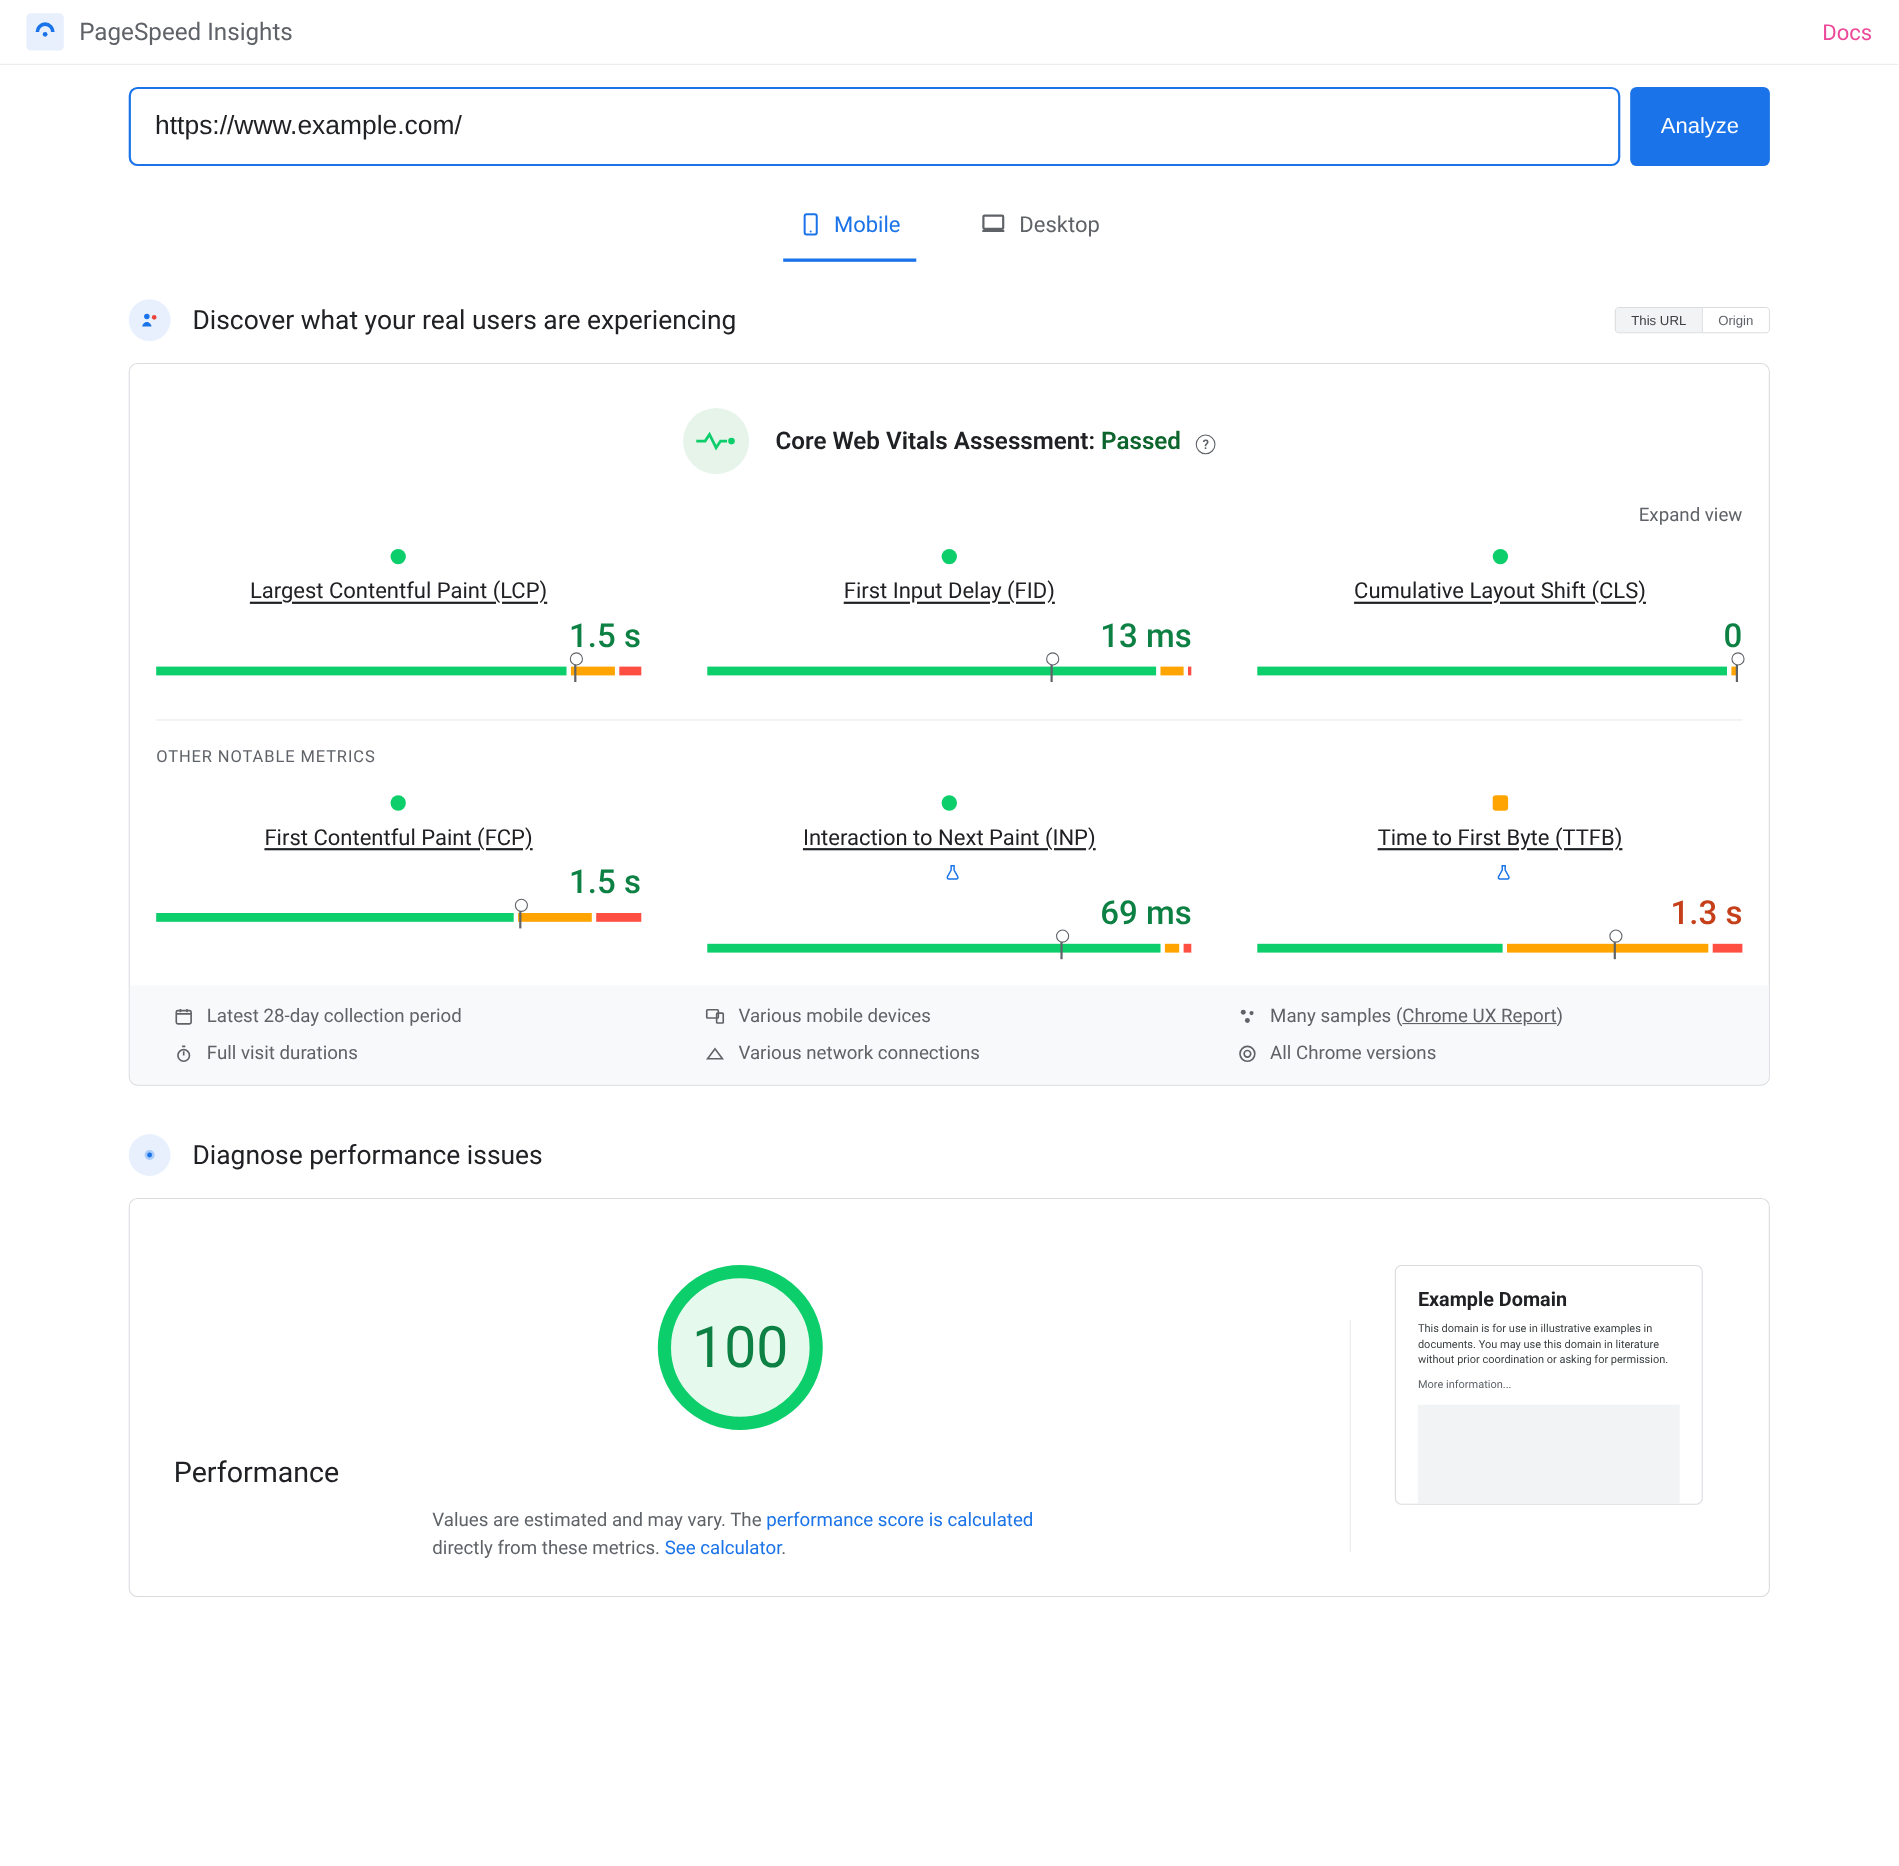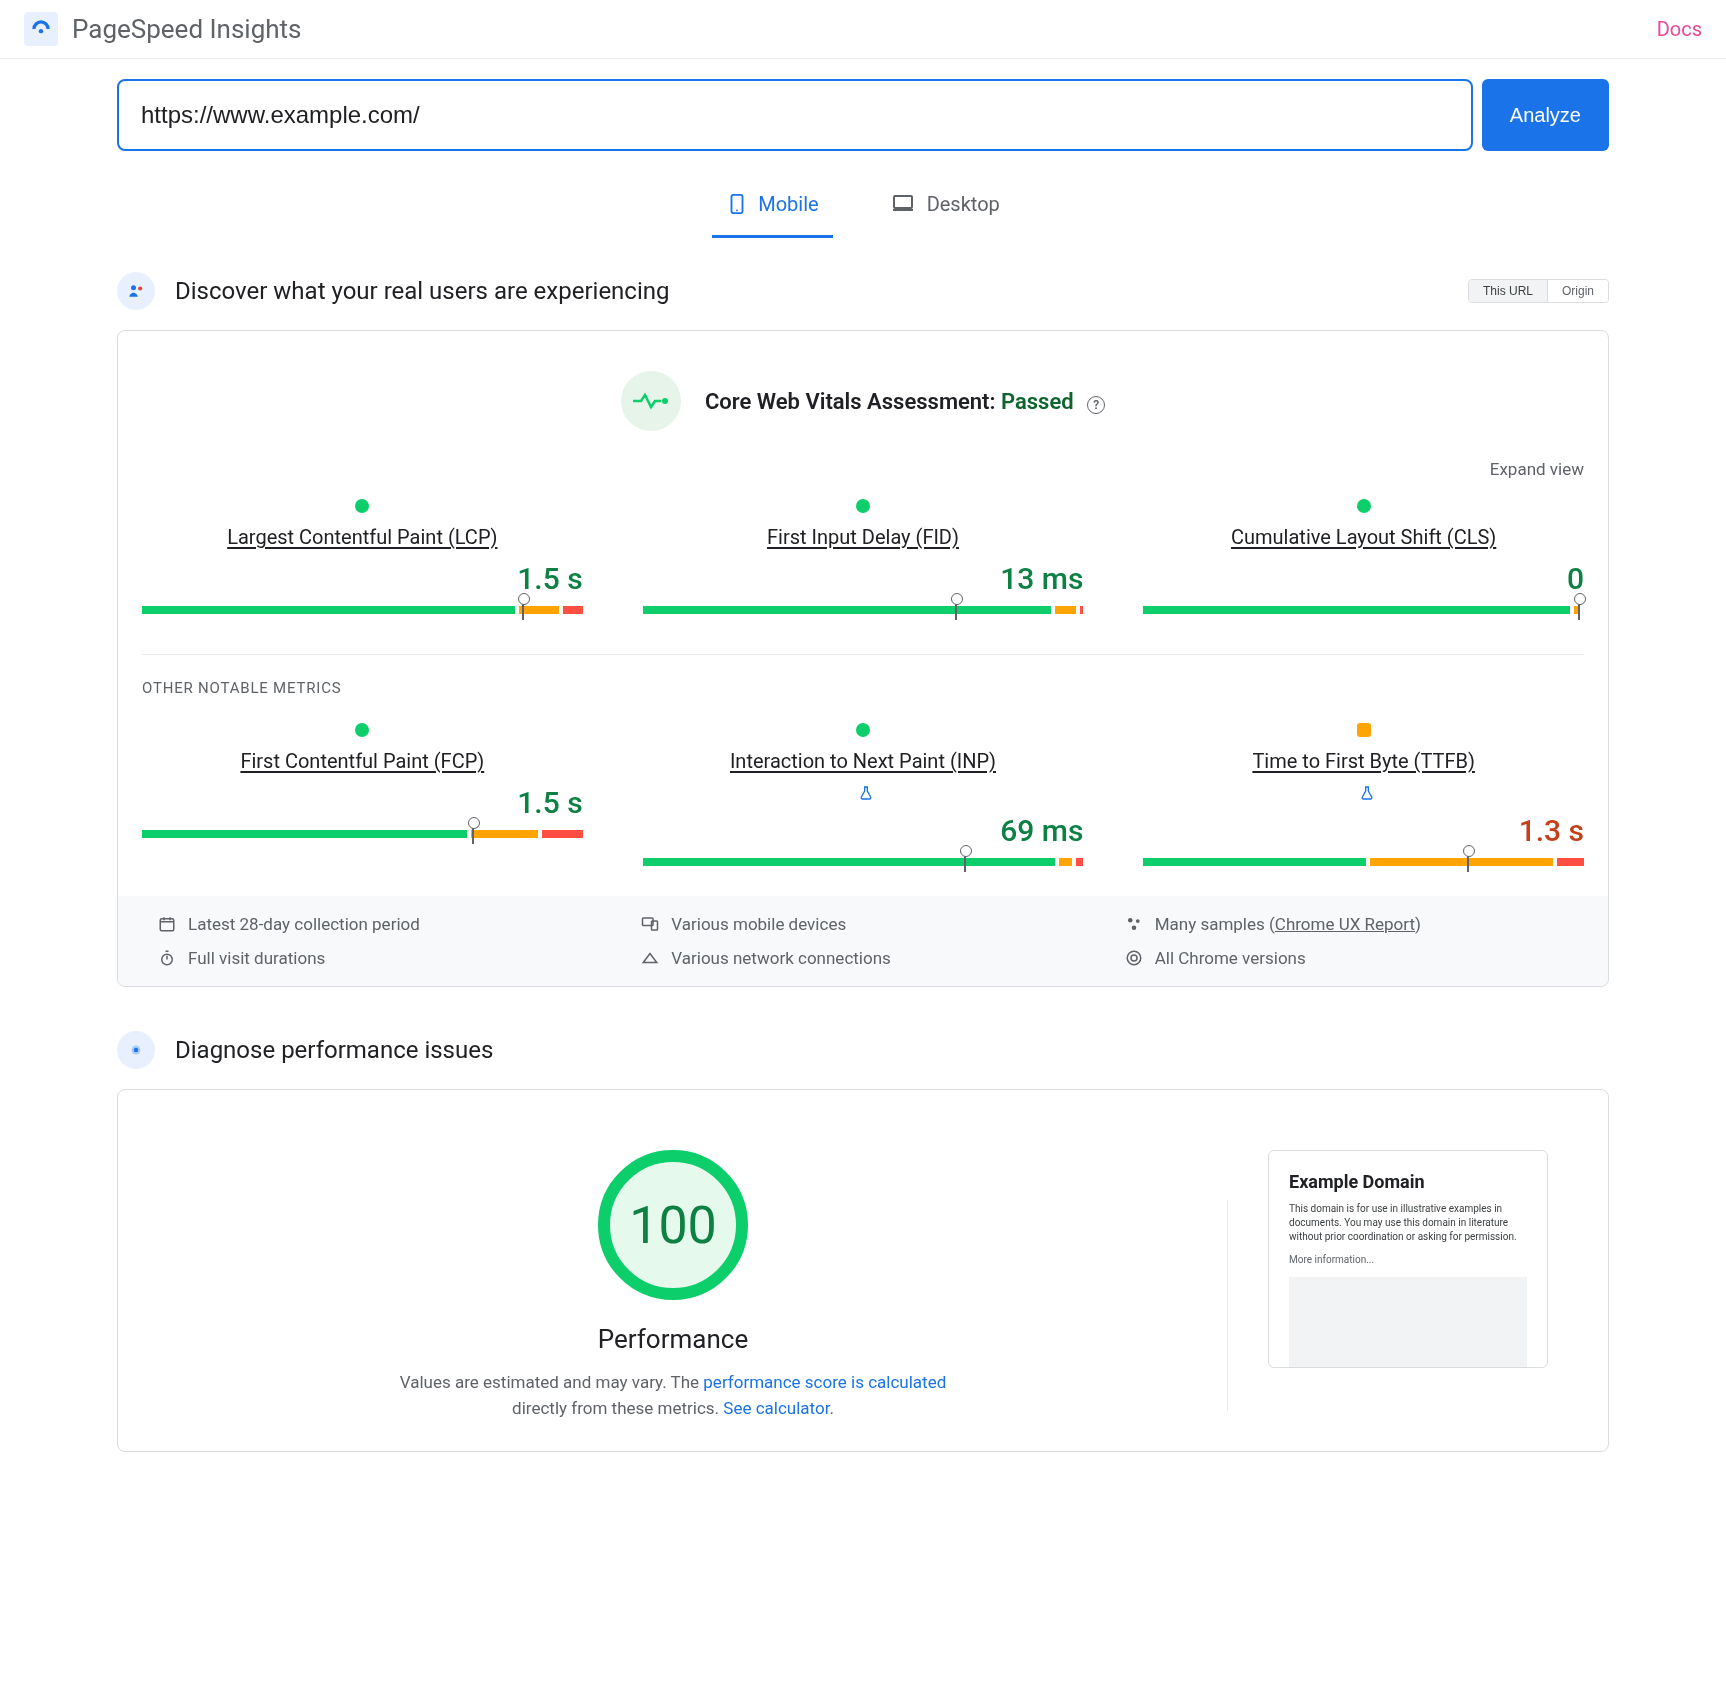--- a/index.html
+++ b/index.html
@@ -14,21 +14,21 @@
     align-items: center;
     justify-content: space-between;
     padding: 12px 24px;
     border-bottom: 1px solid #e8eaed;
   }
   .header-left { display: flex; align-items: center; gap: 14px; }
   .logo-wrap {
     width: 34px; height: 34px; display:flex; align-items:center; justify-content:center;
     background:#e8f0fe; border-radius:4px;
   }
-  .app-title { font-size: 26px; color:#5f6368; font-weight:400; }
+  .app-title { font-size: 22px; color:#5f6368; font-weight:400; }
   .docs-link { color:#ec4899; font-size:20px; text-decoration:none; }
   .container { max-width: 1540px; margin: 0 auto; padding: 0 24px; }
   .url-row { display:flex; gap:9px; margin-top:20px; align-items:stretch; }
   .url-input {
     flex:1; border:2px solid #1a73e8; border-radius:8px; font-size:24px;
     padding: 20px 22px; outline:none; color:#202124; background:#fff;
   }
   .analyze-btn {
     background:#1a73e8; color:#fff; border:none; border-radius:6px;
     font-size:20px; padding: 0 28px; cursor:pointer;
@@ -87,21 +87,21 @@
   .other-label { font-size:15px; letter-spacing:0.8px; color:#5f6368; padding: 0 24px 18px;}
   .footer-info {
     background:#f8f9fa; padding: 18px 40px; display:grid;
     grid-template-columns: repeat(3,1fr); row-gap:14px; column-gap:40px;
     font-size:17px; color:#5f6368; border-bottom-left-radius:8px; border-bottom-right-radius:8px;
   }
   .footer-item { display:flex; align-items:center; gap:12px;}
   .footer-link { text-decoration:underline; color:#5f6368;}
   .diagnose-card { border:1px solid #dadce0; border-radius:8px; padding: 60px 0 30px; position:relative;}
   .diagnose-flex { display:flex; }
-  .perf-col { flex:1; text-align:center; padding: 0 40px; position:relative;}
+  .perf-col { flex:1; padding: 0 40px; position:relative;}
   .perf-col::after{ content:""; position:absolute; right:0; top:50px; bottom:10px; width:1px; background:#e8eaed;}
   .gauge {
     width:150px; height:150px; border-radius:50%; border:12px solid #0cce6b;
     background:#e6f9ed; display:flex; align-items:center; justify-content:center;
     margin: 0 auto 24px; color:#0d8043; font-size:52px; font-weight:400;
   }
   .perf-label { font-size:26px; margin-bottom:16px;}
   .perf-desc { font-size:17px; color:#5f6368; line-height:1.5; max-width:560px; margin:0 auto;}
   .perf-desc a { color:#1a73e8; text-decoration:none;}
   .preview-col { flex:0 0 380px; padding: 0 60px 0 40px;}

